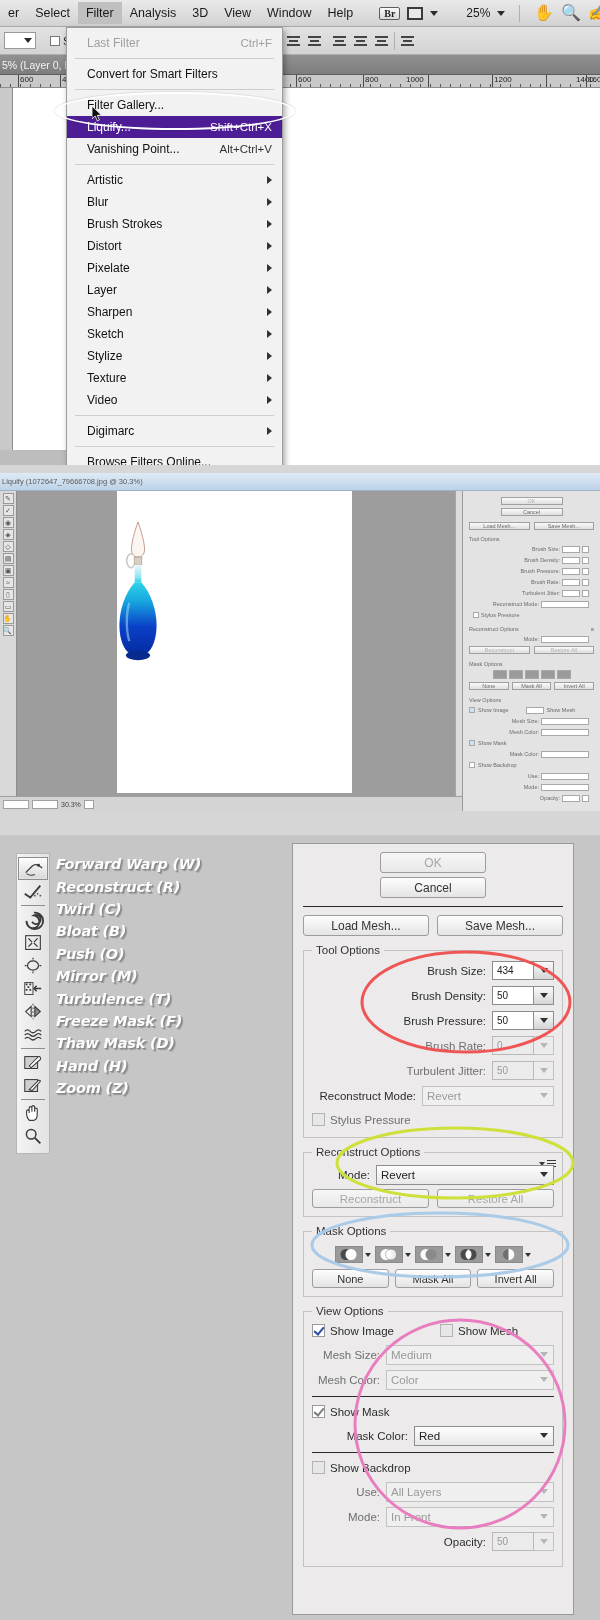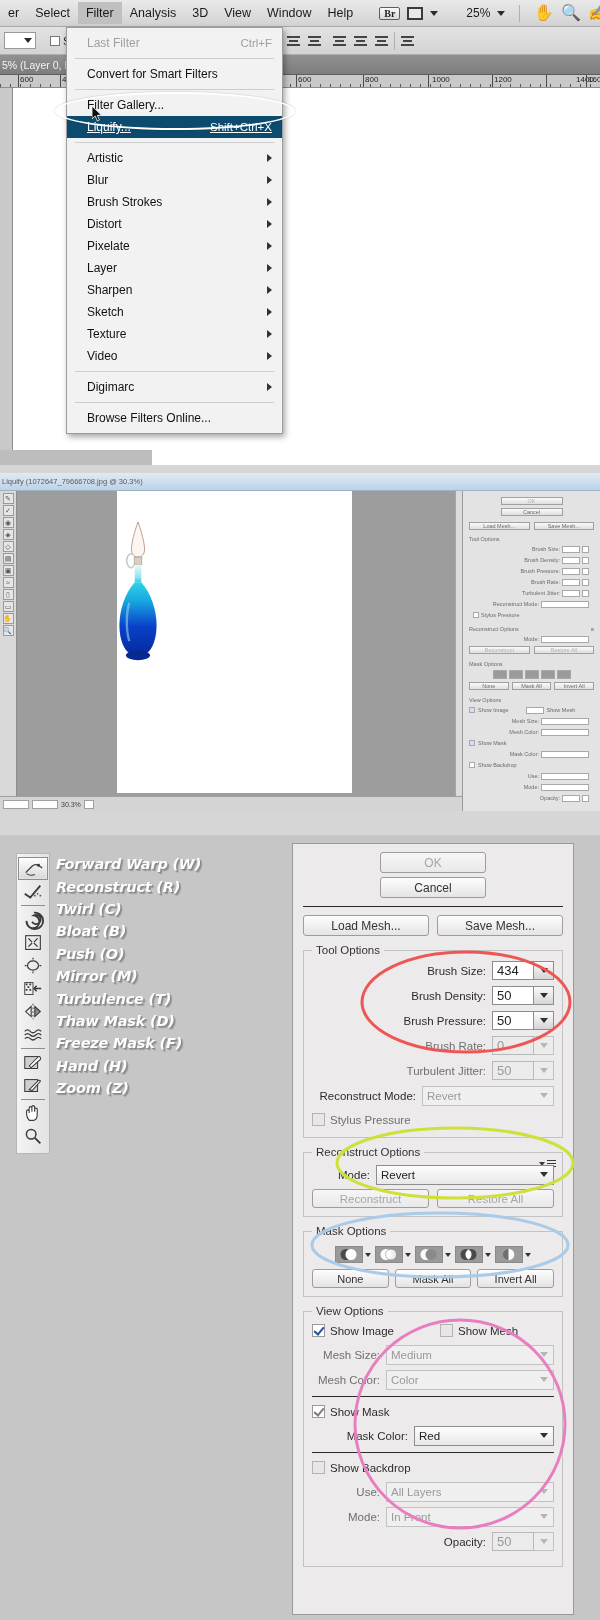--- a/index.html
+++ b/index.html
@@ -85,21 +85,21 @@
   .filtermenu{
     position:absolute;left:66px;top:27px;width:217px;
     background:#f2f2f2;border:1px solid #9c9c9c;
     box-shadow:2px 3px 6px rgba(0,0,0,.35);
     font-size:12px;color:#111;padding:4px 0;
   }
   .fm-item{display:flex;align-items:center;height:22px;padding:0 10px 0 20px;white-space:nowrap;}
   .fm-item .lbl{flex:1;}
   .fm-item .acc{color:#333;font-size:11.5px;padding-left:12px;}
   .fm-item.disabled .lbl,.fm-item.disabled .acc{color:#a0a0a0;}
-  .fm-item.hl{background:#0c4a6e;color:#fff;text-decoration:underline;}
+  .fm-item.hl{background:#4c1d95;color:#fff;}
   .fm-item.hl .acc{color:#fff;}
   .fm-sep{height:1px;background:#cdcdcd;margin:4px 8px;}
   .arrow-r{width:0;height:0;border-top:4px solid transparent;border-bottom:4px solid transparent;border-left:5px solid #333;margin-left:8px;}
   .cursor-arrow{position:absolute;left:92px;top:106px;width:11px;height:16px;pointer-events:none;}
 
   
   .oval-liquify{
     position:absolute;left:55px;top:92px;width:240px;height:38px;
     border:2px solid #ffffff;border-radius:50%;
     box-shadow:0 0 2px rgba(0,0,0,.25);pointer-events:none;
@@ -181,21 +181,21 @@
     border:1px solid #c3c3c3;border-radius:0;margin:0 0 8px 0;padding:4px 8px 8px 8px;
     position:relative;
   }
   fieldset.grp > legend{font-size:11.5px;color:#333;padding:0 4px;}
 
   .frow{display:flex;align-items:center;justify-content:flex-end;gap:6px;height:21px;margin-bottom:4px;}
   .flabel{font-size:11.5px;color:#2d2d2d;text-align:right;}
   .flabel.dim{color:#6f6f6f;}
   .fin{
     width:42px;height:19px;border:1px solid #8d8d8d;background:#fff;
-    font-size:13px;color:#222;display:flex;align-items:center;padding-left:4px;
+    font-size:10px;color:#222;display:flex;align-items:center;padding-left:4px;
   }
   .fin.dim{background:#ebebeb;color:#9a9a9a;border-color:#b8b8b8;}
   .spin{
     width:20px;height:19px;border:1px solid #8d8d8d;border-left:none;
     background:linear-gradient(#fafafa,#d5d5d5);
     display:flex;align-items:center;justify-content:center;
   }
   .spin.dim{background:#ececec;border-color:#c2c2c2;}
   .spin .tri{width:0;height:0;border-left:4px solid transparent;border-right:4px solid transparent;border-top:5px solid #303030;}
   .spin.dim .tri{border-top-color:#b5b5b5;}
@@ -294,21 +294,21 @@
     <div class="tickset"></div>
     <div class="maj" style="left:18px"></div>
       <span class="lbl" style="left:20px">600</span>
     <div class="maj" style="left:60px"></div>
       <span class="lbl" style="left:62px">40</span>
     <div class="maj" style="left:296px"></div>
       <span class="lbl" style="left:298px">600</span>
     <div class="maj" style="left:363px"></div>
       <span class="lbl" style="left:365px">800</span>
     <div class="maj" style="left:428px"></div>
-      <span class="lbl" style="left:432px">1000</span>
+      <span class="lbl" style="left:406px">1000</span>
     <div class="maj" style="left:492px"></div>
       <span class="lbl" style="left:494px">1200</span>
     <div class="maj" style="left:546px"></div>
       <span class="lbl" style="left:576px">1400</span>
     <div class="maj" style="left:586px"></div>
       <span class="lbl" style="left:588px">1600</span>
   </div>
 
   <div class="canvasarea"></div>
   <div class="leftruler"></div>
@@ -324,20 +324,24 @@
         <span class="lbl">Convert for Smart Filters</span>
       </div>
       <div class="fm-sep"></div>
       <div class="fm-item">
         <span class="lbl">Filter Gallery...</span>
       </div>
       <div class="fm-item hl">
         <span class="lbl">Liquify...</span>
         <span class="acc">Shift+Ctrl+X</span>
       </div>
+      <div class="fm-item">
+        <span class="lbl">Vanishing Point...</span>
+        <span class="acc">Alt+Ctrl+V</span>
+      </div>
       <div class="fm-sep"></div>
       <div class="fm-item">
         <span class="lbl">Artistic</span>
         <span class="arrow-r"></span>
       </div>
       <div class="fm-item">
         <span class="lbl">Blur</span>
         <span class="arrow-r"></span>
       </div>
       <div class="fm-item">
@@ -355,20 +359,24 @@
       <div class="fm-item">
         <span class="lbl">Layer</span>
         <span class="arrow-r"></span>
       </div>
       <div class="fm-item">
         <span class="lbl">Sharpen</span>
         <span class="arrow-r"></span>
       </div>
       <div class="fm-item">
         <span class="lbl">Sketch</span>
+        <span class="arrow-r"></span>
+      </div>
+      <div class="fm-item">
+        <span class="lbl">Stylize</span>
         <span class="arrow-r"></span>
       </div>
       <div class="fm-item">
         <span class="lbl">Texture</span>
         <span class="arrow-r"></span>
       </div>
       <div class="fm-item">
         <span class="lbl">Video</span>
         <span class="arrow-r"></span>
       </div>
@@ -644,22 +652,22 @@
     </div>
 
   <div class="toolnames" id="toolnames">
       <div class="toolname">Forward Warp (W)</div>
       <div class="toolname">Reconstruct (R)</div>
       <div class="toolname">Twirl (C)</div>
       <div class="toolname">Bloat (B)</div>
       <div class="toolname">Push (O)</div>
       <div class="toolname">Mirror (M)</div>
       <div class="toolname">Turbulence (T)</div>
+      <div class="toolname">Freeze Mask (F)</div>
       <div class="toolname">Thaw Mask (D)</div>
-      <div class="toolname">Freeze Mask (F)</div>
       <div class="toolname">Hand (H)</div>
       <div class="toolname">Zoom (Z)</div>
     </div>
 
   <div class="dlg">
     <div class="dlg-inner">
 
       <div class="okrow" style="margin-bottom:4px;">
         <div class="btn disabled" style="width:106px;">OK</div>
       </div>

